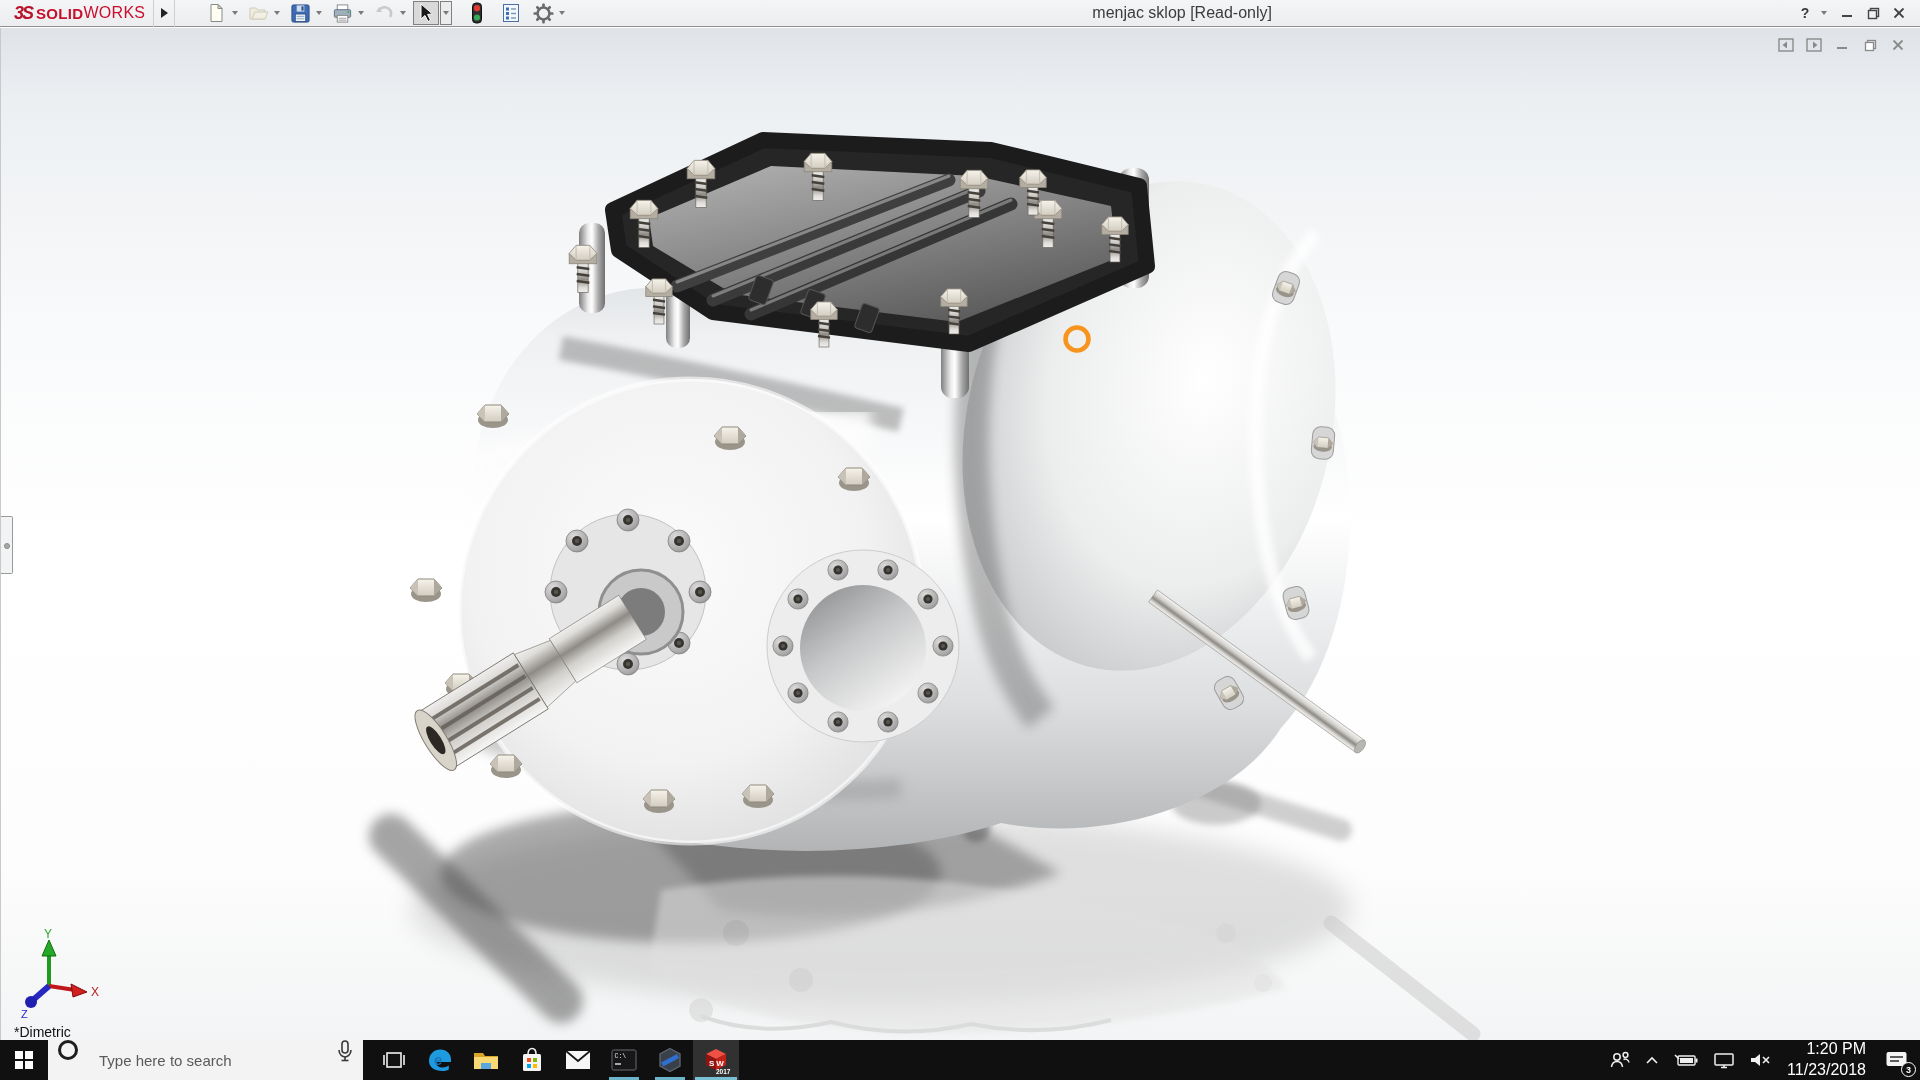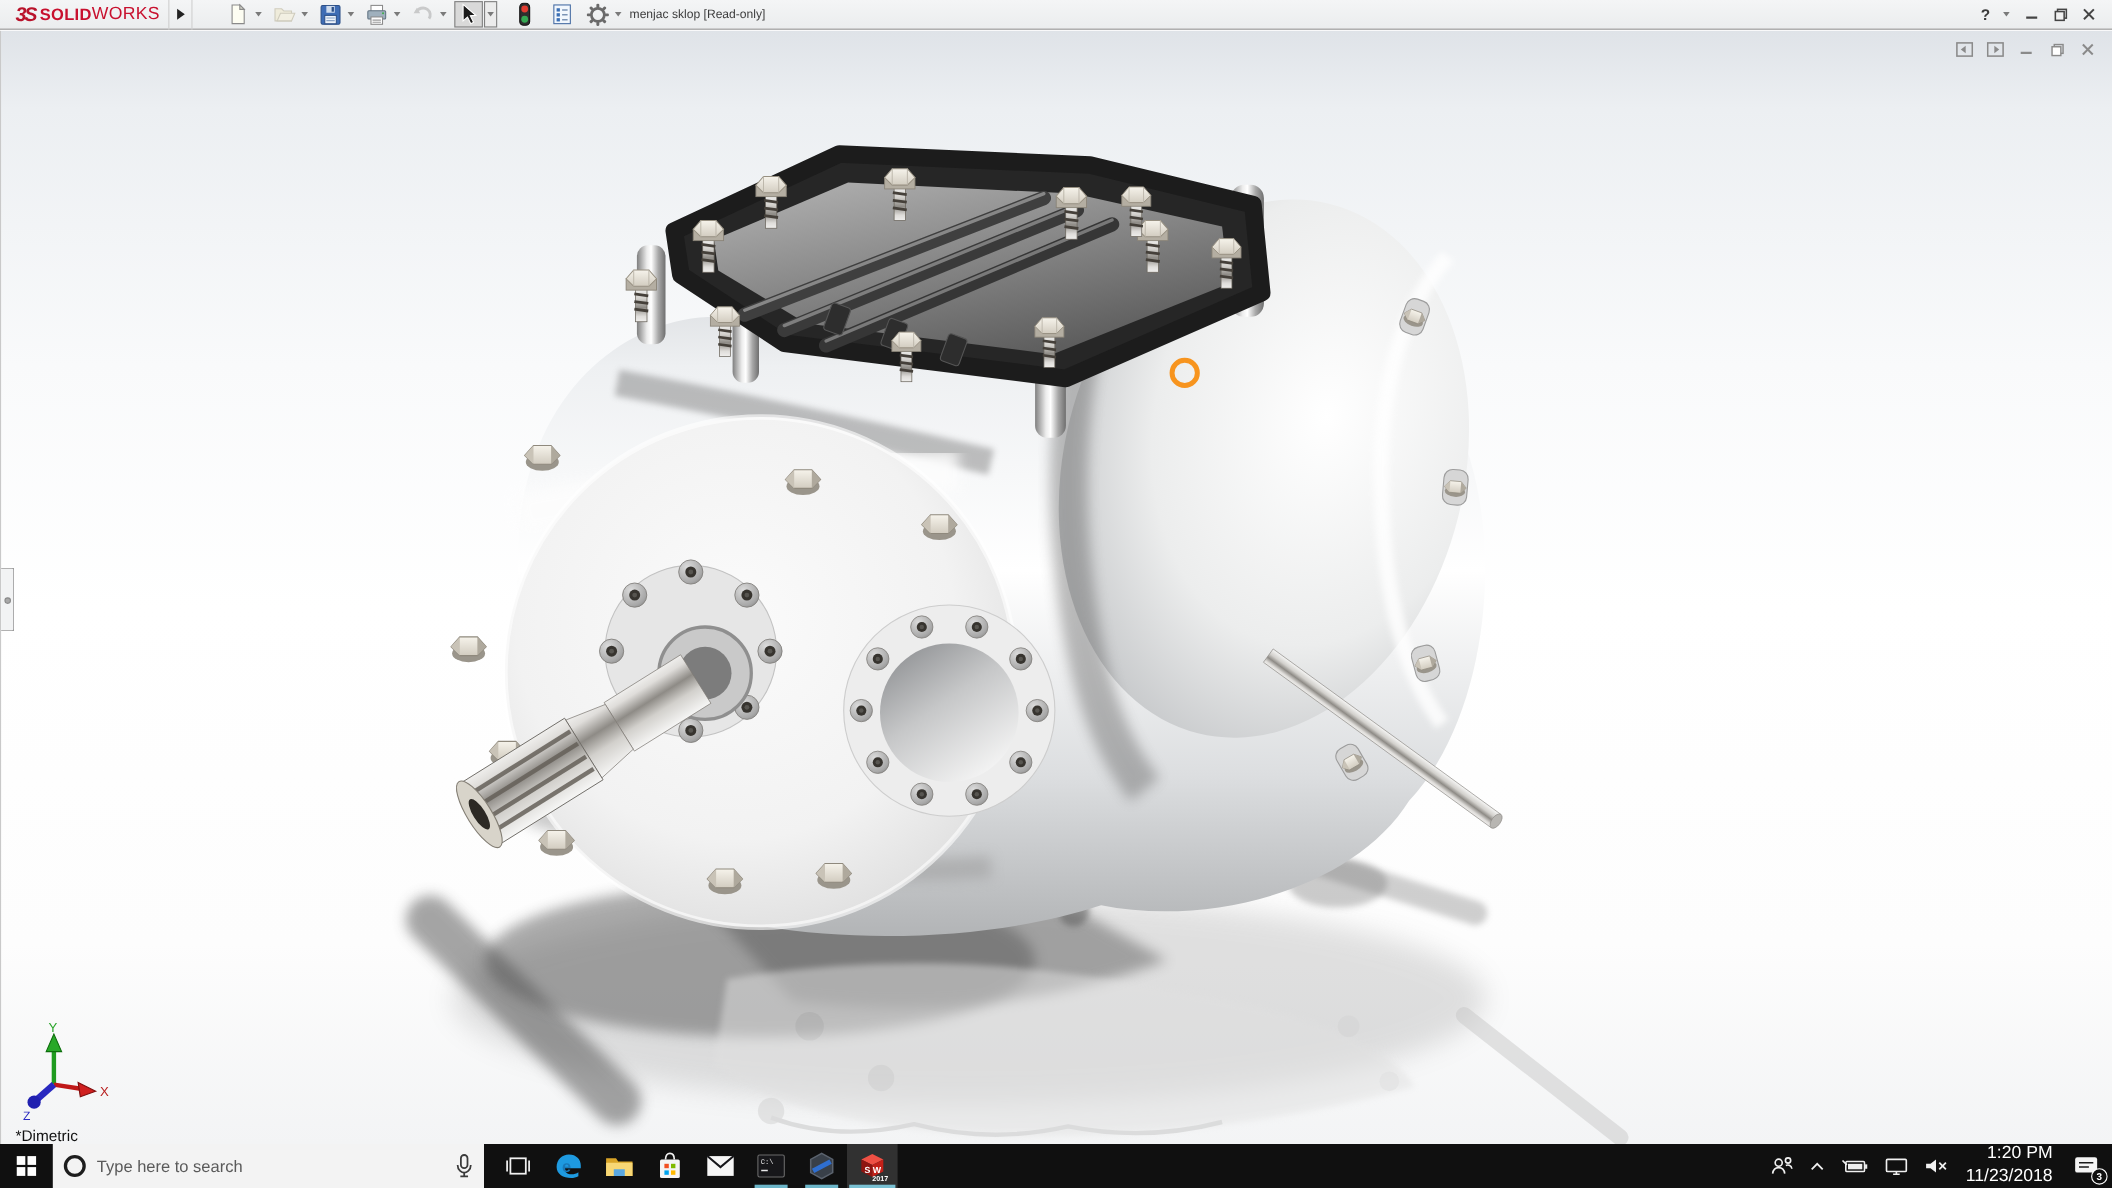--- a/index.html
+++ b/index.html
@@ -16,21 +16,21 @@
   .flyout { width:22px; height:27px; border-left:1px solid #cfcfcf; border-right:1px solid #cfcfcf;
     display:flex; align-items:center; justify-content:center; cursor:pointer; }
   .flyout-tri { width:0; height:0; border-left:7px solid #222; border-top:5px solid transparent; border-bottom:5px solid transparent; }
   .tools { display:flex; align-items:center; margin-left:28px; }
   .tool { width:26px; height:24px; display:flex; align-items:center; justify-content:center; border:1px solid transparent; }
   .tool.grayed { opacity:.45; }
   .tool.selected { background:#d9d9d9; border:1px solid #808080; }
   .caret { width:12px; height:24px; display:flex; align-items:center; justify-content:center; margin-right:4px; }
   .caret.boxed { border:1px solid #808080; background:#ececec; margin-left:1px; }
   .caret i { width:0; height:0; border-top:4px solid #7a7a7a; border-left:3.5px solid transparent; border-right:3.5px solid transparent; }
-  .title-mid { flex:1; font-size:11px; color:#3c3c3c; padding-right:0; }
+  .title-mid { flex:1; text-align:center; font-size:16px; color:#3c3c3c; padding-right:0; }
   .win-controls { display:flex; align-items:center; height:27px; padding-right:8px; }
   .win-btn { width:26px; height:26px; display:flex; align-items:center; justify-content:center; color:#444; font-size:14px; }
   .help-q { font-size:14px; color:#3a3a3a; font-weight:700; }
 
   
   .viewport { position:absolute; left:0; top:28px; width:1920px; height:1012px;
     background:linear-gradient(180deg,#dfe3e8 0%,#eceff2 7%,#f9fafb 30%,#ffffff 52%,#fdfdfd 82%,#f3f4f5 100%);
     border-left:1px solid #c9c9c9; }
   .scene { position:absolute; left:0; top:0; width:1920px; height:1012px; }
   .doc-controls { position:absolute; right:12px; top:8px; display:flex; gap:8px; align-items:center; }
@@ -38,21 +38,21 @@
   .panel-tab { position:absolute; left:0px; top:488px; width:12px; height:58px; background:#f2f3f4;
     border:1px solid #9a9a9a; border-left:none; border-radius:0 2px 2px 0; }
   .panel-tab .dot { position:absolute; left:3px; top:26px; width:6px; height:6px; border-radius:50%; background:#a8a8a8; border:1px solid #8a8a8a; }
   .view-label { position:absolute; left:13px; top:996px; font-size:14px; color:#111; }
   .triad { position:absolute; left:8px; top:900px; }
 
   
   .taskbar { position:absolute; left:0; top:1040px; width:1920px; height:40px; background:#101010;
     display:flex; align-items:stretch; }
   .start-btn { width:48px; height:40px; display:flex; align-items:center; justify-content:center; }
-  .search-box { width:392px; height:40px; background:#f3f3f3; display:flex; align-items:center; padding:0 10px; gap:10px; }
+  .search-box { width:315px; height:40px; background:#f3f3f3; display:flex; padding:0 10px; gap:21px; }
   .cortana-ring { width:20px; height:20px; border:3px solid #1d1d1d; border-radius:50%; flex:none; }
   .search-input { flex:1; border:none; outline:none; background:transparent; font-size:15px; color:#4a4a4a;
     font-family:"Liberation Sans",sans-serif; }
   .search-input::placeholder { color:#5a5a5a; opacity:1; }
   .tb-apps { display:flex; align-items:stretch; margin-left:8px; }
   .tb-btn { width:46px; height:40px; display:flex; align-items:center; justify-content:center; position:relative; }
   .tb-btn.running::after { content:""; position:absolute; left:8px; right:8px; bottom:0; height:3px; background:#6cb5c8; }
   .tb-btn.active { background:rgba(255,255,255,.14);align-items:center; }
   .tb-btn.active::after { left:2px; right:2px; background:#79c0d2; }
   .tray { position:absolute; right:0; top:0; height:40px; display:flex; align-items:center; gap:2px; padding-right:2px; }

